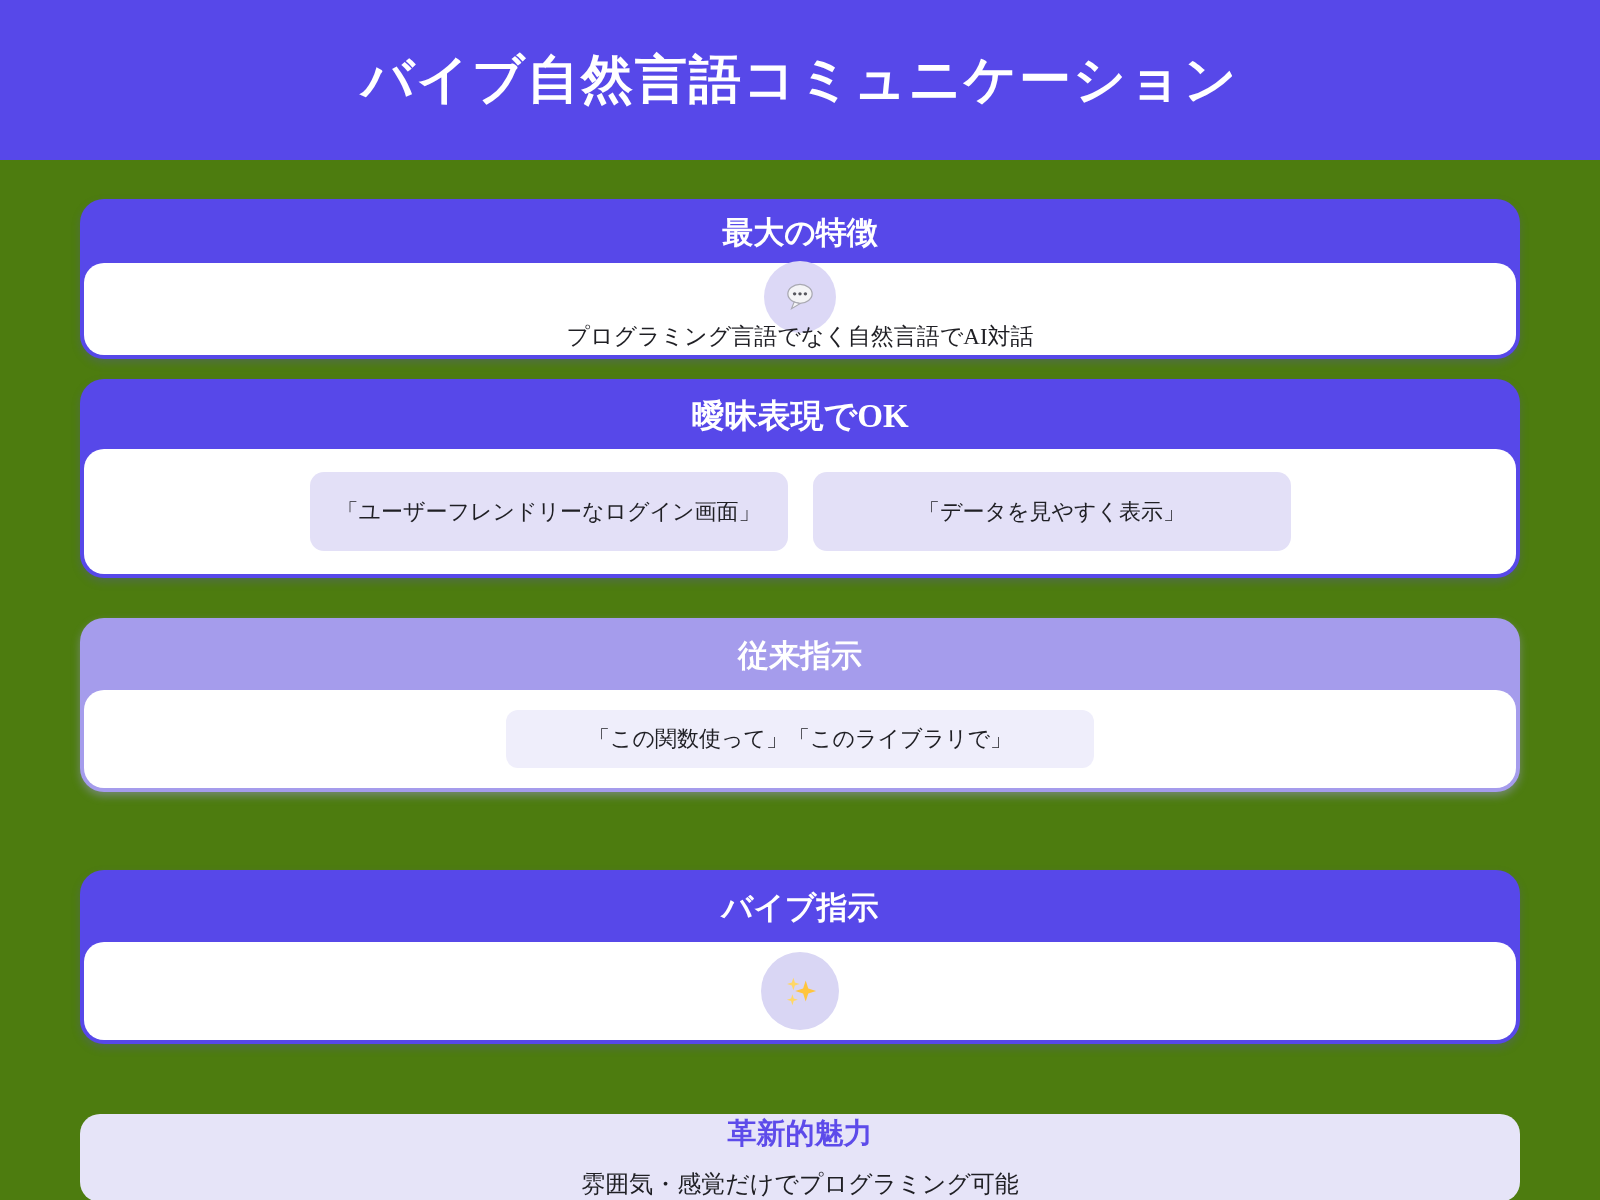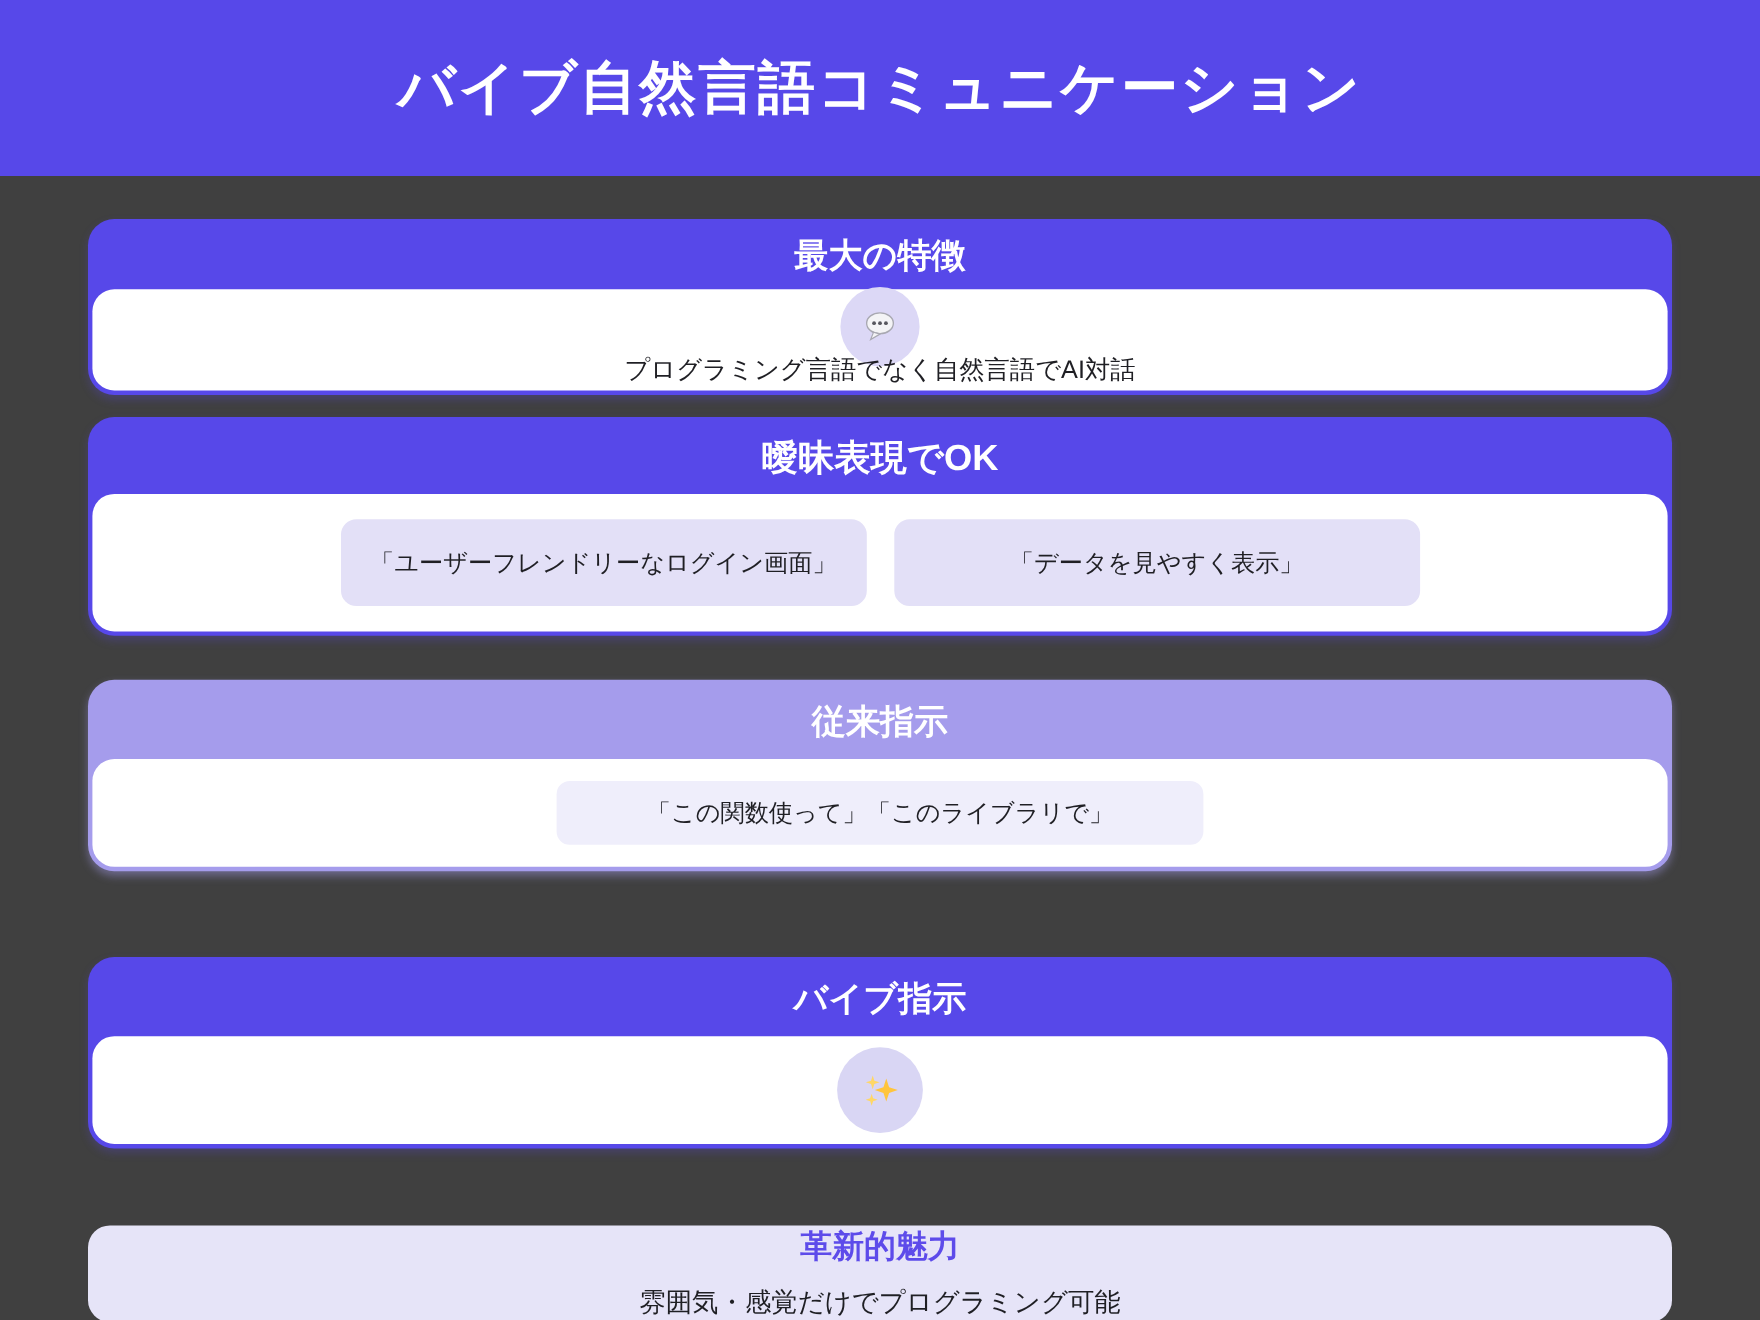--- a/index.html
+++ b/index.html
@@ -4,22 +4,23 @@
 <style>
   html, body { margin: 0; padding: 0; }
   body {
     font-family: "Liberation Sans", "DejaVu Sans", sans-serif;
     background: #F7F6FD;
   }
   .page {
     position: relative;
     width: 1600px;
     height: 1200px;
-    background: #404040;
+    background: #4d7c0f;
     overflow: hidden;
+    font-family: Liberation Serif, serif;
   }
 
   
   .banner {
     height: 160px;
     background: #5748E9;
     display: flex;
     align-items: center;
     justify-content: center;
   }

